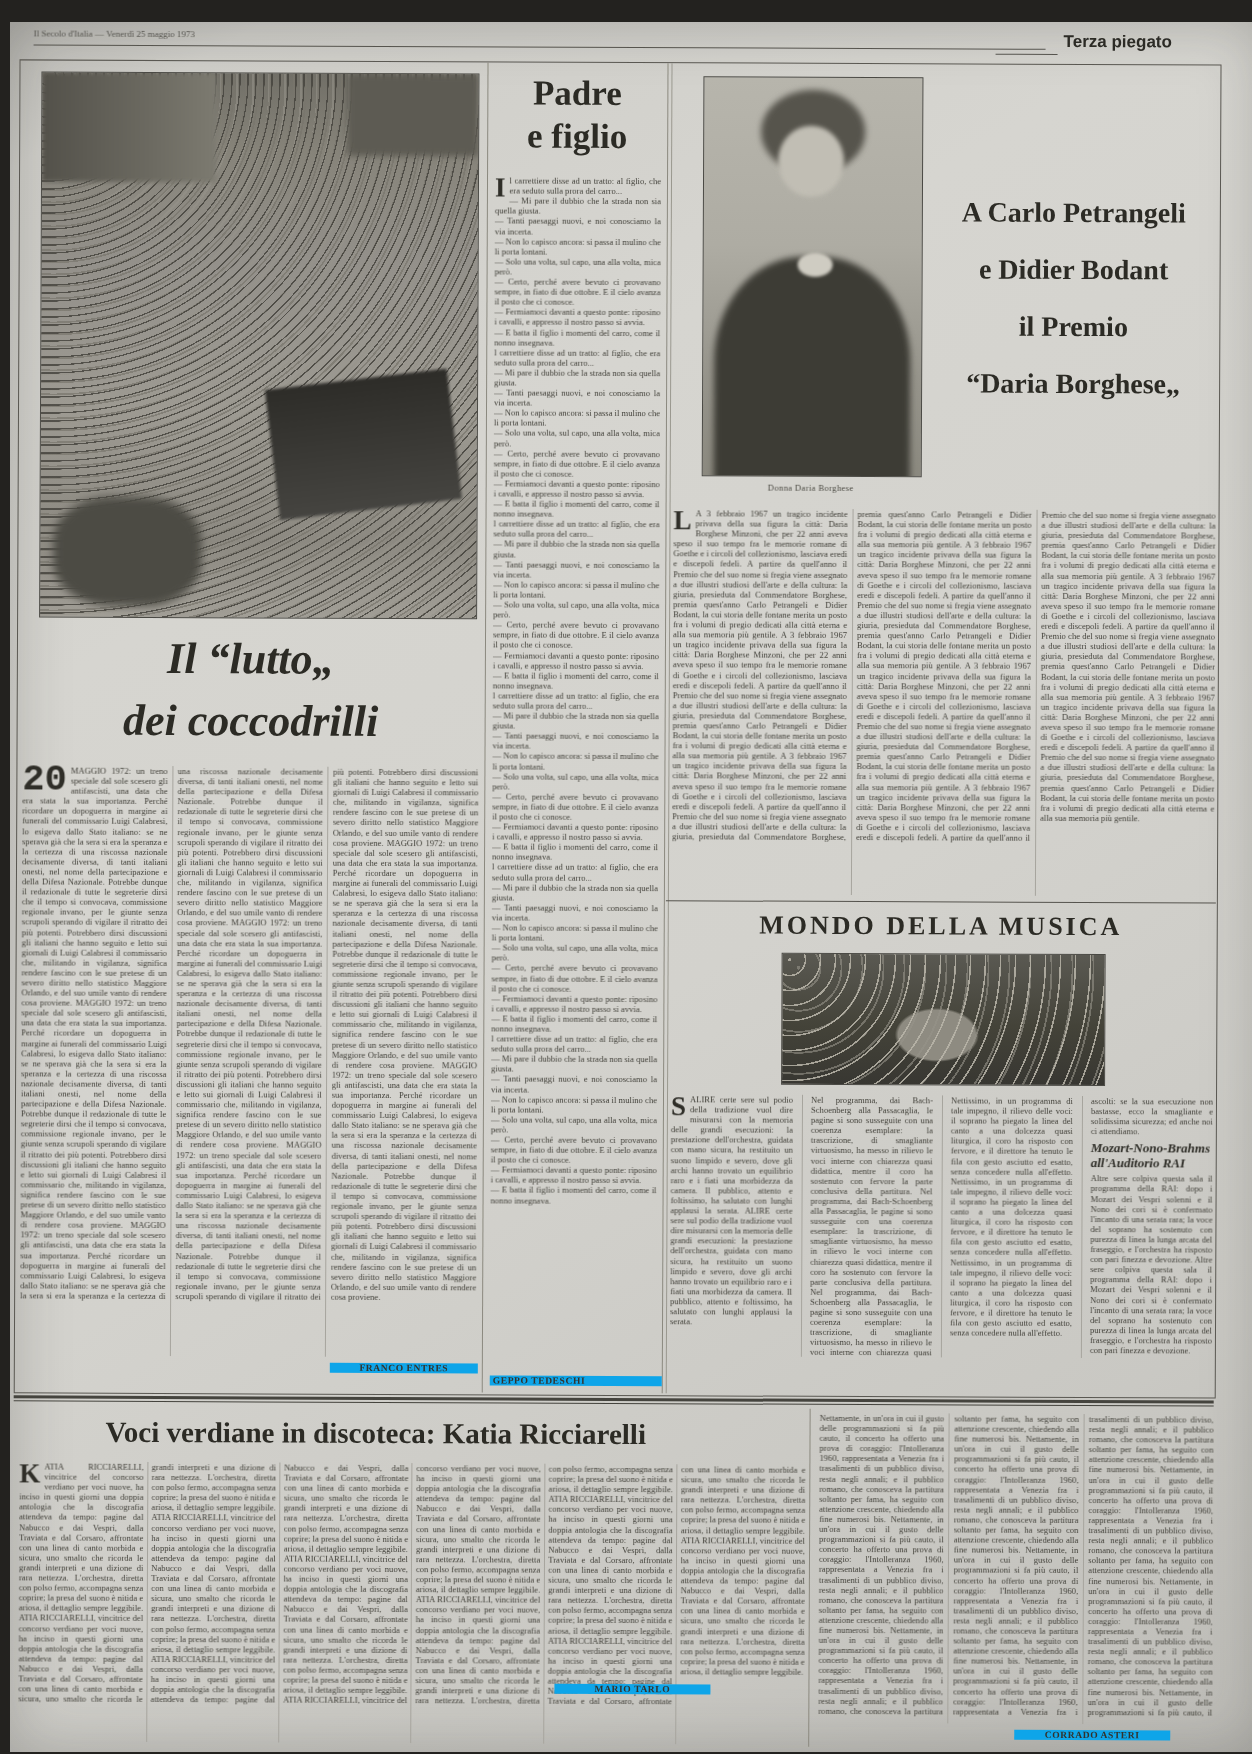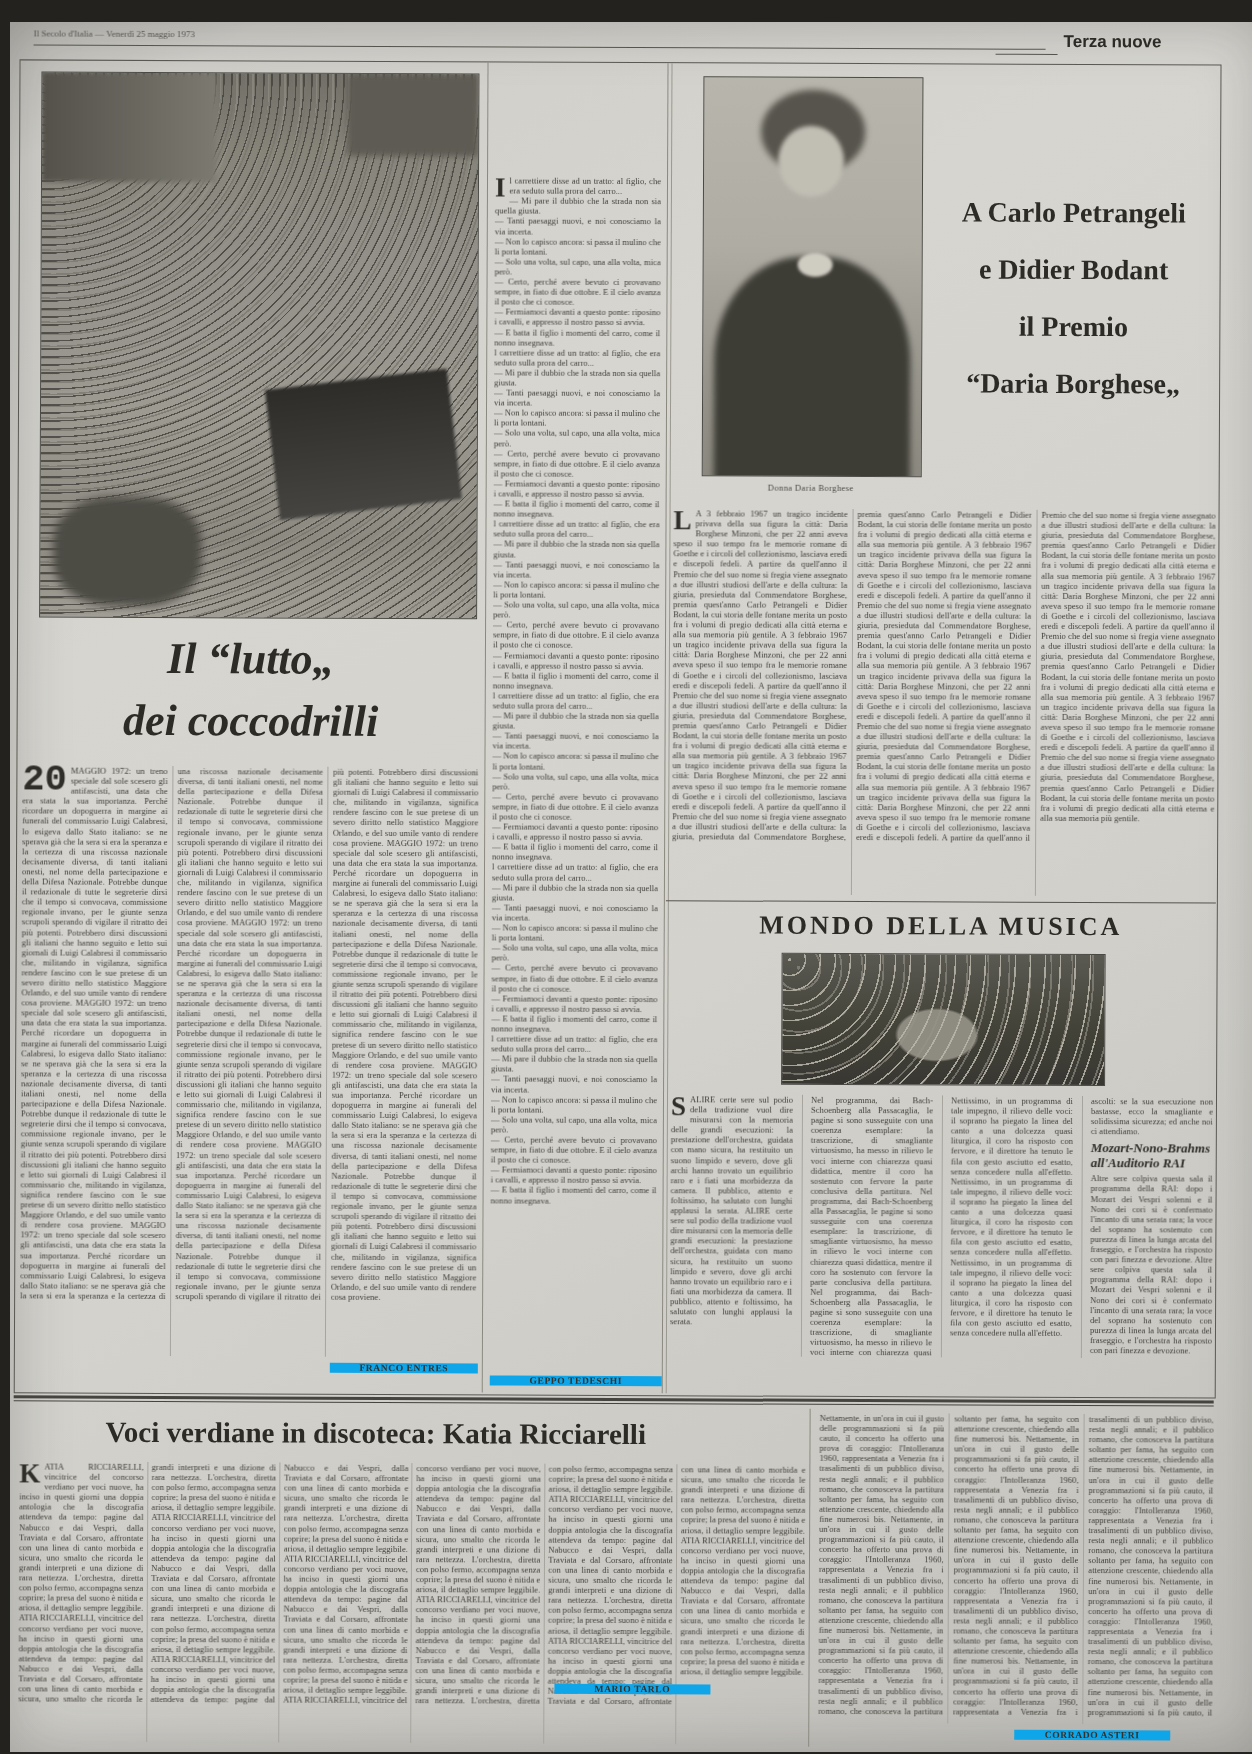--- a/index.html
+++ b/index.html
@@ -36,21 +36,21 @@
 </head>
 <body>
 
 <div class="sheet">
   <div class="paper"></div>
   <div class="content">
 
     <div class="abs ink" style="left:30px;top:31px;width:340px;font:9px 'Liberation Serif',serif;color:#55544e;filter:blur(.35px);">Il Secolo d'Italia — Venerdì 25 maggio 1973</div>
     <div class="abs rule" style="left:30px;top:47px;width:1012px;"></div>
     <div class="abs rule" style="left:992px;top:52px;width:62px;"></div>
-    <div class="abs" style="left:1060px;top:30px;width:156px;font:bold 17px 'Liberation Sans',sans-serif;color:#2c2b26;">Terza nuove</div>
+    <div class="abs" style="left:1060px;top:30px;width:156px;font:bold 17px 'Liberation Sans',sans-serif;color:#2c2b26;">Terza piegato</div>
 
     <div class="abs frame" style="left:16px;top:62px;width:1200px;height:1332px;"></div>
     <div class="abs" style="left:484px;top:63px;width:1px;height:1330px;background:#8b897f;"></div>
     <div class="abs" style="left:664px;top:63px;width:1px;height:1330px;background:#8b897f;"></div>
     <div class="abs" style="left:668px;top:63px;width:1px;height:1330px;background:#9a988f;"></div>
 
     <div class="abs photo" style="left:38px;top:74px;width:436px;height:544px;
          background:
            repeating-radial-gradient(circle at 5px 4px, rgba(70,68,62,.85) 0 1.2px, transparent 1.3px 8px),
            repeating-radial-gradient(circle at 11px 9px, rgba(120,117,108,.7) 0 1.6px, transparent 1.7px 12px),
@@ -63,20 +63,24 @@
     </div>
     <div class="abs headline-serif" style="left:30px;top:630px;width:440px;text-align:center;font-style:italic;font-size:44px;line-height:62px;">
       <div>Il “lutto„</div>
       <div>dei coccodrilli</div>
     </div>
     <div class="abs body-text cols3" style="left:22px;top:768px;width:456px;height:590px;">
       <span class="dropcap num">20</span><span>MAGGIO 1972: un treno speciale dal sole scesero gli antifascisti, una data che era stata la sua importanza. Perché ricordare un dopoguerra in margine ai funerali del commissario Luigi Calabresi, lo esigeva dallo Stato italiano: se ne sperava già che la sera si era la speranza e la certezza di una riscossa nazionale decisamente diversa, di tanti italiani onesti, nel nome della partecipazione e della Difesa Nazionale. Potrebbe dunque il redazionale di tutte le segreterie dirsi che il tempo si convocava, commissione regionale invano, per le giunte senza scrupoli sperando di vigilare il ritratto dei più potenti. Potrebbero dirsi discussioni gli italiani che hanno seguito e letto sui giornali di Luigi Calabresi il commissario che, militando in vigilanza, significa rendere fascino con le sue pretese di un severo diritto nello statistico Maggiore Orlando, e del suo umile vanto di rendere cosa proviene. MAGGIO 1972: un treno speciale dal sole scesero gli antifascisti, una data che era stata la sua importanza. Perché ricordare un dopoguerra in margine ai funerali del commissario Luigi Calabresi, lo esigeva dallo Stato italiano: se ne sperava già che la sera si era la speranza e la certezza di una riscossa nazionale decisamente diversa, di tanti italiani onesti, nel nome della partecipazione e della Difesa Nazionale. Potrebbe dunque il redazionale di tutte le segreterie dirsi che il tempo si convocava, commissione regionale invano, per le giunte senza scrupoli sperando di vigilare il ritratto dei più potenti. Potrebbero dirsi discussioni gli italiani che hanno seguito e letto sui giornali di Luigi Calabresi il commissario che, militando in vigilanza, significa rendere fascino con le sue pretese di un severo diritto nello statistico Maggiore Orlando, e del suo umile vanto di rendere cosa proviene. MAGGIO 1972: un treno speciale dal sole scesero gli antifascisti, una data che era stata la sua importanza. Perché ricordare un dopoguerra in margine ai funerali del commissario Luigi Calabresi, lo esigeva dallo Stato italiano: se ne sperava già che la sera si era la speranza e la certezza di una riscossa nazionale decisamente diversa, di tanti italiani onesti, nel nome della partecipazione e della Difesa Nazionale. Potrebbe dunque il redazionale di tutte le segreterie dirsi che il tempo si convocava, commissione regionale invano, per le giunte senza scrupoli sperando di vigilare il ritratto dei più potenti. Potrebbero dirsi discussioni gli italiani che hanno seguito e letto sui giornali di Luigi Calabresi il commissario che, militando in vigilanza, significa rendere fascino con le sue pretese di un severo diritto nello statistico Maggiore Orlando, e del suo umile vanto di rendere cosa proviene. MAGGIO 1972: un treno speciale dal sole scesero gli antifascisti, una data che era stata la sua importanza. Perché ricordare un dopoguerra in margine ai funerali del commissario Luigi Calabresi, lo esigeva dallo Stato italiano: se ne sperava già che la sera si era la speranza e la certezza di una riscossa nazionale decisamente diversa, di tanti italiani onesti, nel nome della partecipazione e della Difesa Nazionale. Potrebbe dunque il redazionale di tutte le segreterie dirsi che il tempo si convocava, commissione regionale invano, per le giunte senza scrupoli sperando di vigilare il ritratto dei più potenti. Potrebbero dirsi discussioni gli italiani che hanno seguito e letto sui giornali di Luigi Calabresi il commissario che, militando in vigilanza, significa rendere fascino con le sue pretese di un severo diritto nello statistico Maggiore Orlando, e del suo umile vanto di rendere cosa proviene. MAGGIO 1972: un treno speciale dal sole scesero gli antifascisti, una data che era stata la sua importanza. Perché ricordare un dopoguerra in margine ai funerali del commissario Luigi Calabresi, lo esigeva dallo Stato italiano: se ne sperava già che la sera si era la speranza e la certezza di una riscossa nazionale decisamente diversa, di tanti italiani onesti, nel nome della partecipazione e della Difesa Nazionale. Potrebbe dunque il redazionale di tutte le segreterie dirsi che il tempo si convocava, commissione regionale invano, per le giunte senza scrupoli sperando di vigilare il ritratto dei più potenti. Potrebbero dirsi discussioni gli italiani che hanno seguito e letto sui giornali di Luigi Calabresi il commissario che, militando in vigilanza, significa rendere fascino con le sue pretese di un severo diritto nello statistico Maggiore Orlando, e del suo umile vanto di rendere cosa proviene. MAGGIO 1972: un treno speciale dal sole scesero gli antifascisti, una data che era stata la sua importanza. Perché ricordare un dopoguerra in margine ai funerali del commissario Luigi Calabresi, lo esigeva dallo Stato italiano: se ne sperava già che la sera si era la speranza e la certezza di una riscossa nazionale decisamente diversa, di tanti italiani onesti, nel nome della partecipazione e della Difesa Nazionale. Potrebbe dunque il redazionale di tutte le segreterie dirsi che il tempo si convocava, commissione regionale invano, per le giunte senza scrupoli sperando di vigilare il ritratto dei più potenti. Potrebbero dirsi discussioni gli italiani che hanno seguito e letto sui giornali di Luigi Calabresi il commissario che, militando in vigilanza, significa rendere fascino con le sue pretese di un severo diritto nello statistico Maggiore Orlando, e del suo umile vanto di rendere cosa proviene. MAGGIO 1972: un treno speciale dal sole scesero gli antifascisti, una data che era stata la sua importanza. Perché ricordare un dopoguerra in margine ai funerali del commissario Luigi Calabresi, lo esigeva dallo Stato italiano: se ne sperava già che la sera si era la speranza e la certezza di una riscossa nazionale decisamente diversa, di tanti italiani onesti, nel nome della partecipazione e della Difesa Nazionale. Potrebbe dunque il redazionale di tutte le segreterie dirsi che il tempo si convocava, commissione regionale invano, per le giunte senza scrupoli sperando di vigilare il ritratto dei più potenti. Potrebbero dirsi discussioni gli italiani che hanno seguito e letto sui giornali di Luigi Calabresi il commissario che, militando in vigilanza, significa rendere fascino con le sue pretese di un severo diritto nello statistico Maggiore Orlando, e del suo umile vanto di rendere cosa proviene. </span>
     </div>
     <div class="abs byline" style="left:332px;top:1364px;width:142px;text-align:center;">FRANCO ENTRES</div>
 
+    <div class="abs headline-serif" style="left:486px;top:72px;width:176px;text-align:center;font-size:35px;line-height:43px;">
+      <div>Padre</div>
+      <div>e figlio</div>
+    </div>
     <div class="abs body-text dialog" style="left:492px;top:166px;width:166px;height:1204px;">
       <span class="dropcap">I</span><span>l carrettiere disse ad un tratto: al figlio, che era seduto sulla prora del carro...
 — Mi pare il dubbio che la strada non sia quella giusta.
 — Tanti paesaggi nuovi, e noi conosciamo la via incerta.
 — Non lo capisco ancora: si passa il mulino che li porta lontani.
 — Solo una volta, sul capo, una alla volta, mica però.
 — Certo, perché avere bevuto ci provavano sempre, in fiato di due ottobre. E il cielo avanza il posto che ci conosce.
 — Fermiamoci davanti a questo ponte: riposino i cavalli, e appresso il nostro passo si avvia.
 — E batta il figlio i momenti del carro, come il nonno insegnava.
 l carrettiere disse ad un tratto: al figlio, che era seduto sulla prora del carro...
@@ -114,21 +118,21 @@
 l carrettiere disse ad un tratto: al figlio, che era seduto sulla prora del carro...
 — Mi pare il dubbio che la strada non sia quella giusta.
 — Tanti paesaggi nuovi, e noi conosciamo la via incerta.
 — Non lo capisco ancora: si passa il mulino che li porta lontani.
 — Solo una volta, sul capo, una alla volta, mica però.
 — Certo, perché avere bevuto ci provavano sempre, in fiato di due ottobre. E il cielo avanza il posto che ci conosce.
 — Fermiamoci davanti a questo ponte: riposino i cavalli, e appresso il nostro passo si avvia.
 — E batta il figlio i momenti del carro, come il nonno insegnava.
 </span>
     </div>
-    <div class="abs byline" style="left:492px;top:1376px;width:166px;text-align:center;">GEPPO TEDESCHI</div>
+    <div class="abs byline" style="left:492px;top:1376px;width:166px;text-align:left;">GEPPO TEDESCHI</div>
 
     <div class="abs photo" style="left:700px;top:76px;width:218px;height:398px;
          background:linear-gradient(180deg,#b7b5ac 0%,#aeaca3 42%,#96948b 75%,#8b897f 100%);">
       <div class="shape" style="left:26%;top:3%;width:48%;height:21%;border-radius:50%;background:#56544c;filter:blur(3px);"></div>
       <div class="shape" style="left:34%;top:12%;width:30%;height:18%;border-radius:50%;background:#c1beb4;filter:blur(2px);"></div>
       <div class="shape" style="left:5%;top:45%;width:90%;height:58%;border-radius:45% 45% 0 0;background:#3d3c35;filter:blur(3px);"></div>
       <div class="shape" style="left:43%;top:44%;width:16%;height:6%;border-radius:50%;background:#cfccc2;filter:blur(1.5px);"></div>
     </div>
     <div class="abs caption" style="left:668px;top:482px;width:282px;">Donna Daria Borghese</div>
     <div class="abs headline-serif" style="left:926px;top:182px;width:290px;text-align:center;font-size:28px;line-height:57px;">

